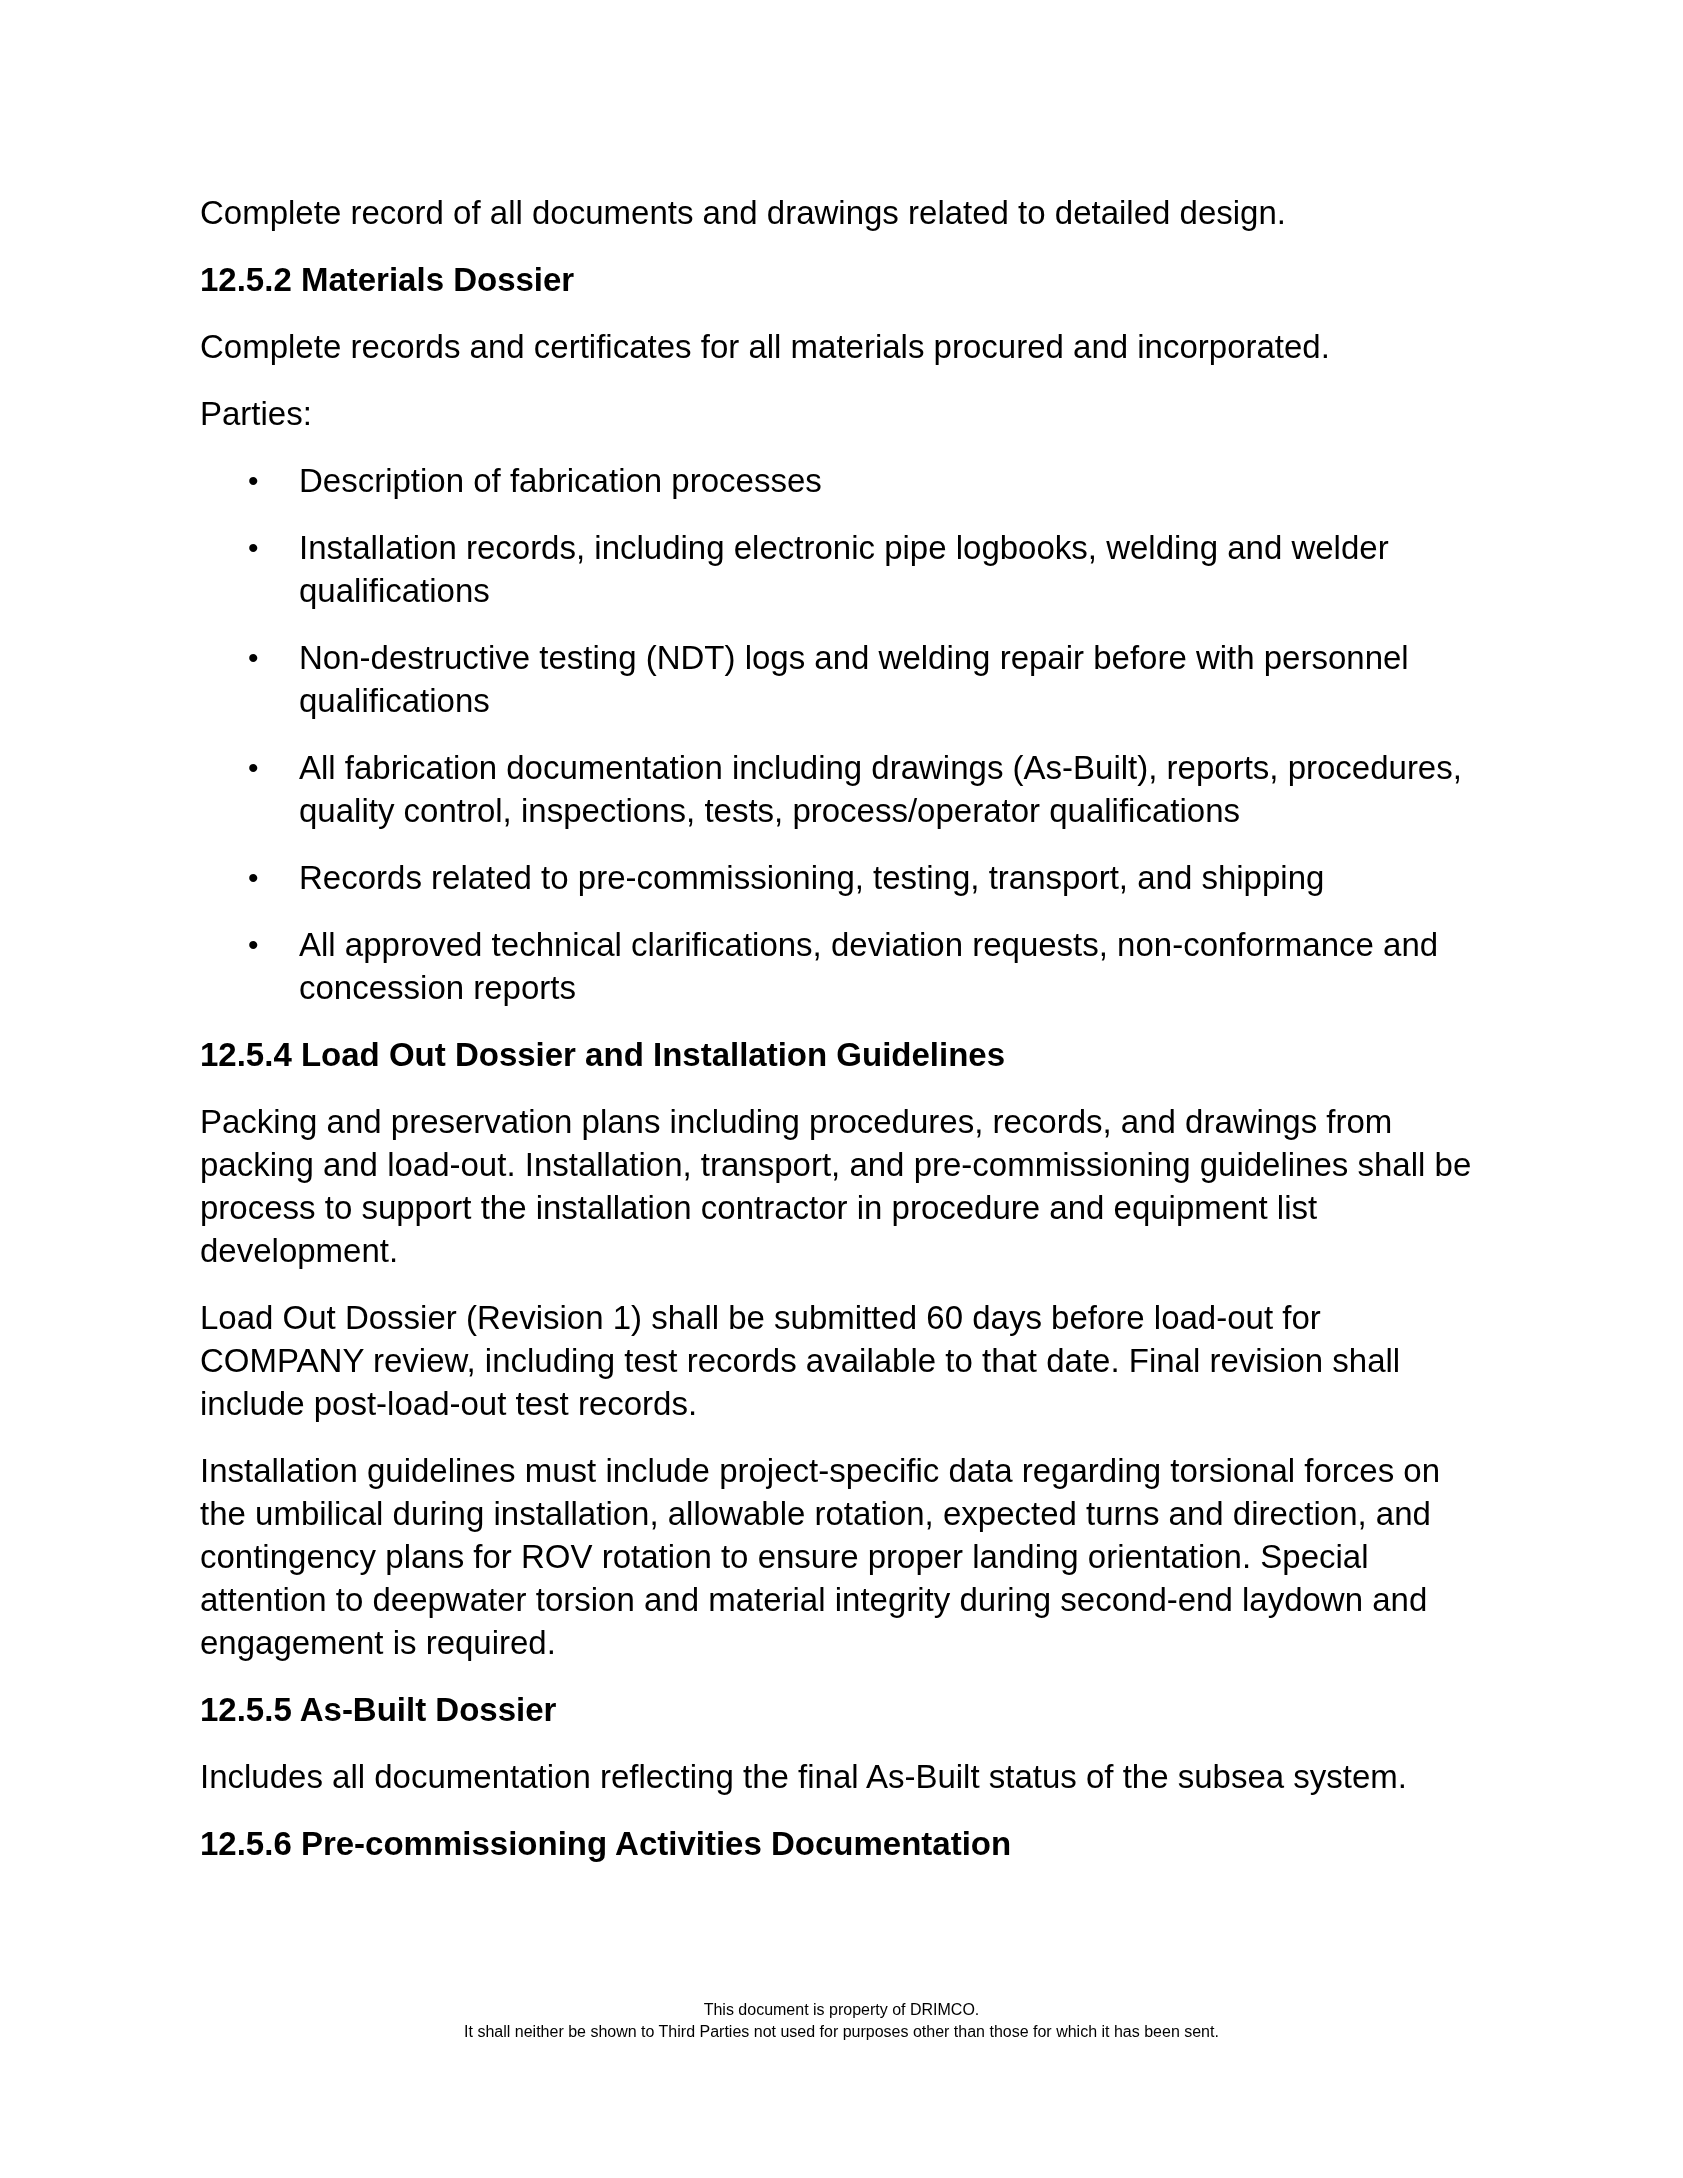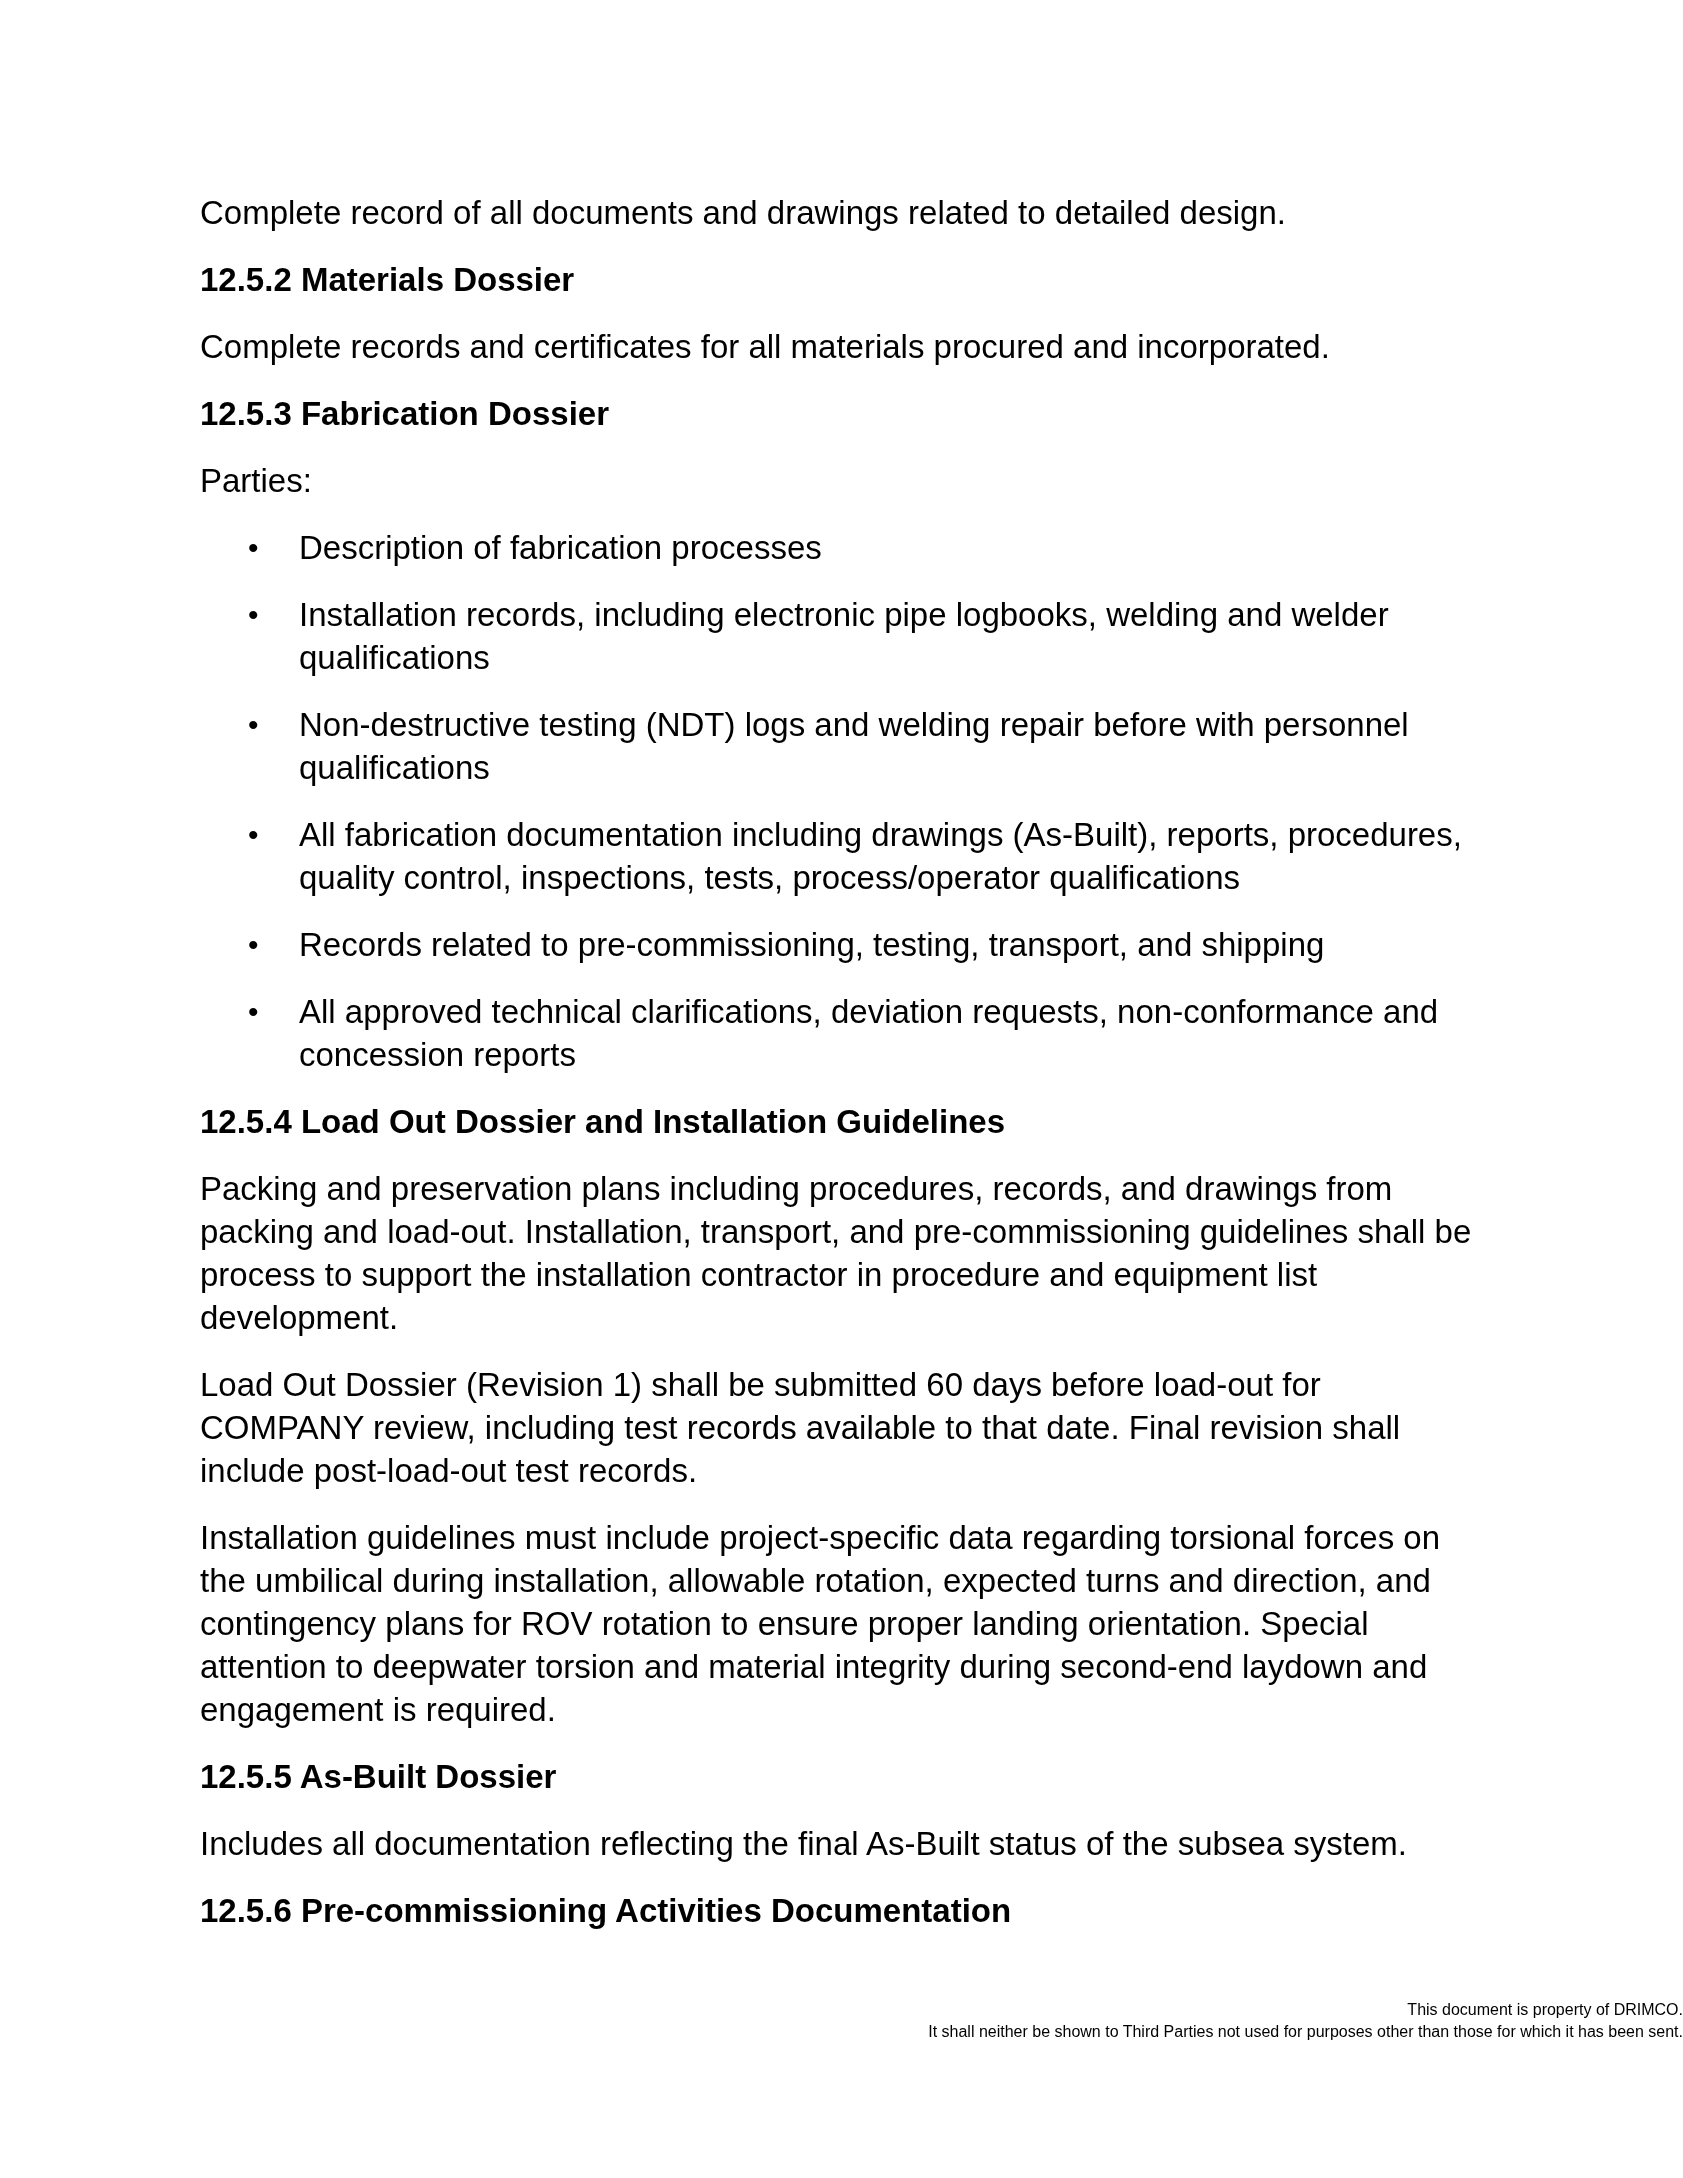--- a/index.html
+++ b/index.html
@@ -53,40 +53,39 @@
   }
   ul.bullets .li-text {
     flex: 1 1 auto;
     white-space: pre;
   }
   .page-footer {
     position: absolute;
     left: 0;
     right: 0;
     top: 1999px;
-    text-align: right;
+    text-align: center;
     font-size: 16px;
     line-height: 22px;
     color: #000000;
   }
 </style>
 </head>
 <body>
 
 <div class="page">
 
   <main class="content">
 
     <p>Complete record of all documents and drawings related to detailed design.</p>
 
     <h2>12.5.2 Materials Dossier</h2>
 
     <p>Complete records and certificates for all materials procured and incorporated.</p>
 
-    <h2>12.5.3 Fabrication Dossier</h2>
 
     <p>Parties:</p>
 
     <ul class="bullets">
       <li>
         <span class="bullet">•</span>
         <span class="li-text">Description of fabrication processes</span>
       </li>
       <li>
         <span class="bullet">•</span>

